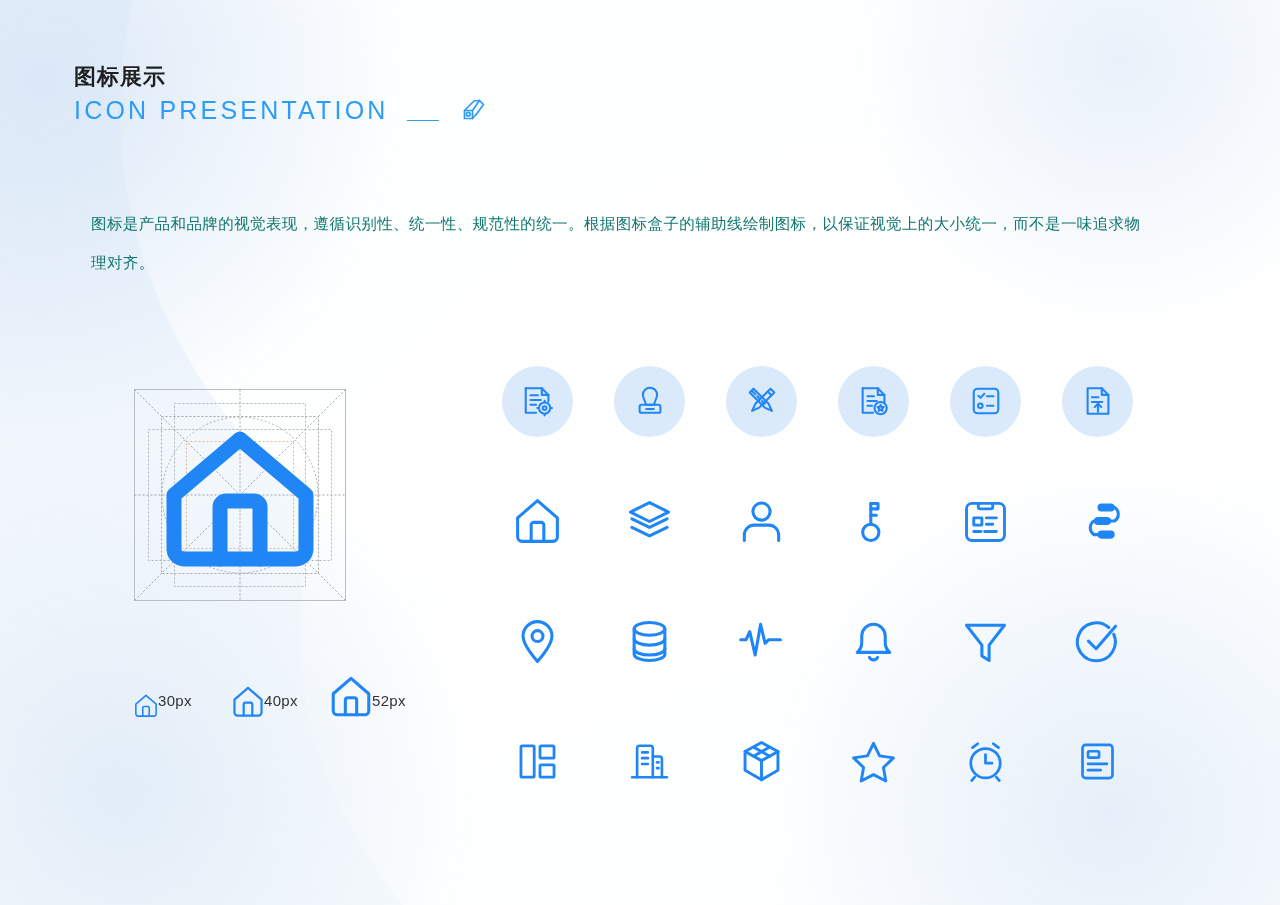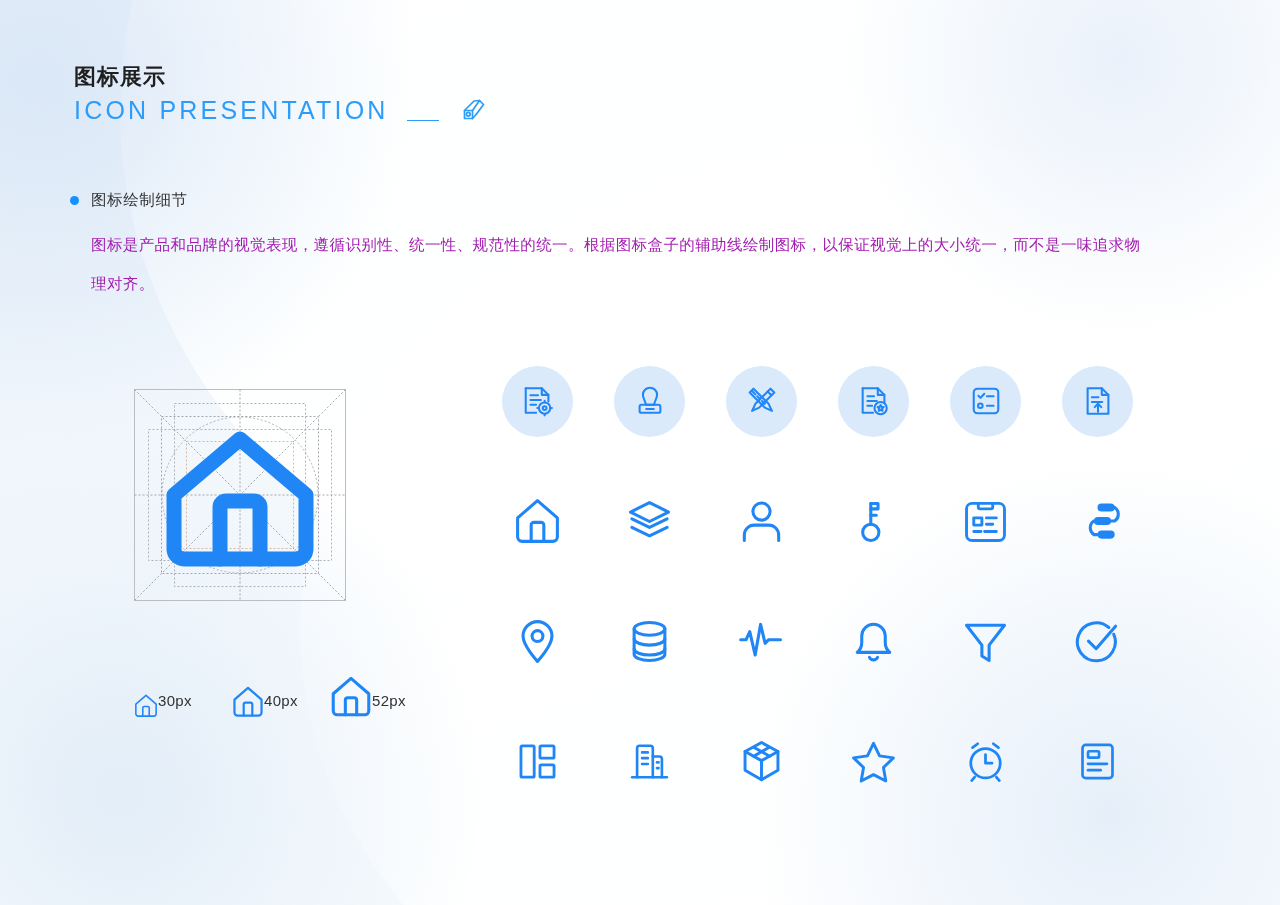--- a/index.html
+++ b/index.html
@@ -129,21 +129,21 @@
   }
   .desc-head-text {
     font-size: 15.5px;
     color: #333333;
     letter-spacing: 0.6px;
   }
   .desc-body {
     margin-top: 14px;
     margin-left: 21px;
     font-size: 15.5px;
-    color: #a21caf;
+    color: #0f766e;
     line-height: 39px;
     letter-spacing: 0.4px;
     max-width: 1062px;
   }
 
   
   .grid-wrap { position: absolute; left: 134px; top: 389px; }
   .size-row {
     position: absolute;
     left: 134px;
@@ -228,24 +228,20 @@
           <path d="M20.5 16.5 L27.5 6.5 L31.5 10.5 L24.5 20.0"></path>
           <path d="M12.5 16.5 L22.0 7.0 L27.5 6.5"></path>
           <path d="M24.5 20.0 L20.5 24.5"></path>
           <circle cx="16.3" cy="20.3" r="1.9"></circle>
         </svg>
       </div>
     </div>
   </div>
 
   <div class="desc">
-    <div class="desc-head">
-      <span class="desc-bullet"></span>
-      <span class="desc-head-text">图标绘制细节</span>
-    </div>
     <div class="desc-body">图标是产品和品牌的视觉表现，遵循识别性、统一性、规范性的统一。根据图标盒子的辅助线绘制图标，以保证视觉上的大小统一，而不是一味追求物理对齐。</div>
   </div>
 
   <div class="grid-wrap">
     <svg width="212" height="212" viewBox="0 0 212 212">
 
       <rect x="0.5" y="0.5" width="211" height="211" fill="none" stroke="#b9bec4" stroke-width="1"></rect>
 
       <line x1="0.5" y1="0.5" x2="211.5" y2="211.5" stroke="#8d9298" stroke-width="0.8" stroke-dasharray="2 2"></line>
       <line x1="211.5" y1="0.5" x2="0.5" y2="211.5" stroke="#8d9298" stroke-width="0.8" stroke-dasharray="2 2"></line>

